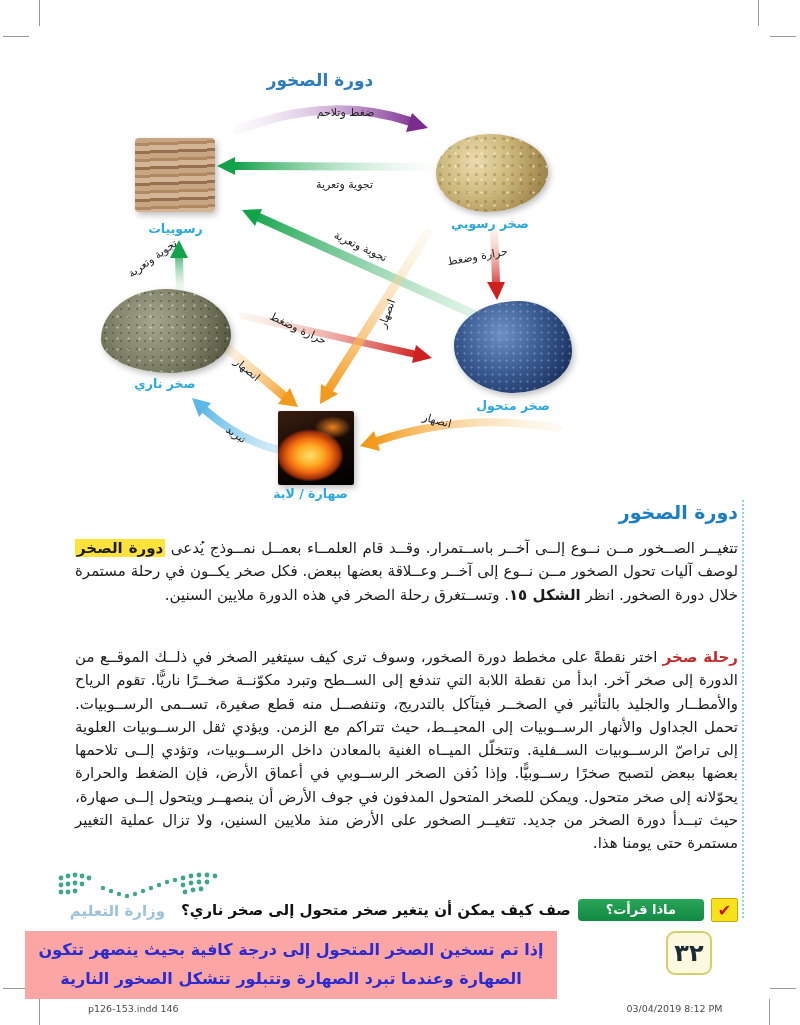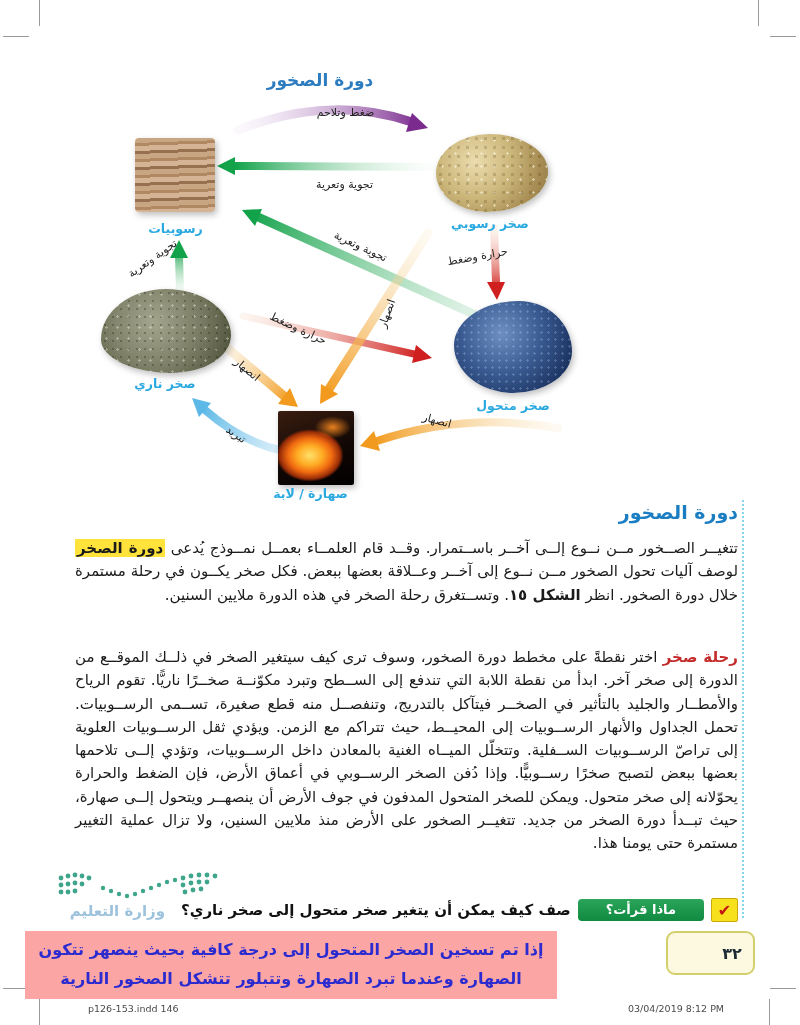--- a/index.html
+++ b/index.html
@@ -56,21 +56,21 @@
              border-radius:2px;display:flex;align-items:center;justify-content:center;
              color:#c41212;font-size:16px;font-weight:bold;}
   .check-badge{background:linear-gradient(#2aa55a,#0f8a40);color:#fff;font-size:13px;
                font-weight:bold;border-radius:4px;padding:3px 28px 4px;white-space:nowrap;}
   .check-q{font-size:15px;font-weight:600;color:#111;}
   .answer{position:absolute;left:25px;top:931px;width:532px;min-height:65px;box-sizing:border-box;
           background:#fca5a5;color:#2b2bd0;font-weight:bold;font-size:16px;line-height:1.8;
           text-align:center;direction:rtl;padding:5px 10px;}
   .pagenum{position:absolute;left:666px;top:931px;width:42px;height:40px;background:#fdf9e0;
            border:2px solid #d3d06c;border-radius:9px;display:flex;align-items:center;
-           justify-content:center;font-size:16px;font-weight:bold;color:#1b2a33;padding-left:43px;}
+           justify-content:center;font-size:24px;font-weight:bold;color:#1b2a33;}
   .wm-text{position:absolute;left:55px;top:902px;width:110px;direction:rtl;text-align:right;
            font-size:15px;font-weight:bold;color:#9dc2dc;}
   .footer{position:absolute;top:1003px;font-size:9.5px;color:#4a4a4a;}
 </style>
 </head>
 <body>
 
 <div class="page">
 
   <div class="mark" style="left:39px;top:0;width:1px;height:26px;"></div>
@@ -252,15 +252,15 @@
         <circle cx="144" cy="12" r="2.4"></circle>
         <circle cx="152" cy="12" r="2.4"></circle>
       <circle cx="130" cy="22" r="2.4"></circle>
         <circle cx="138" cy="20" r="2.4"></circle>
         <circle cx="146" cy="19" r="2.4"></circle>
     </g>
   </svg>
   <div class="wm-text" dir="rtl">وزارة التعليم</div>
 
   <div class="footer" style="left:88px;">p126-153.indd   146</div>
-  <div class="footer" style="left:628px;width:125px;text-align:left;">03/04/2019   8:12 PM</div>
+  <div class="footer" style="left:612px;width:125px;text-align:center;">03/04/2019   8:12 PM</div>
 
 </div>
 
 </body></html>

